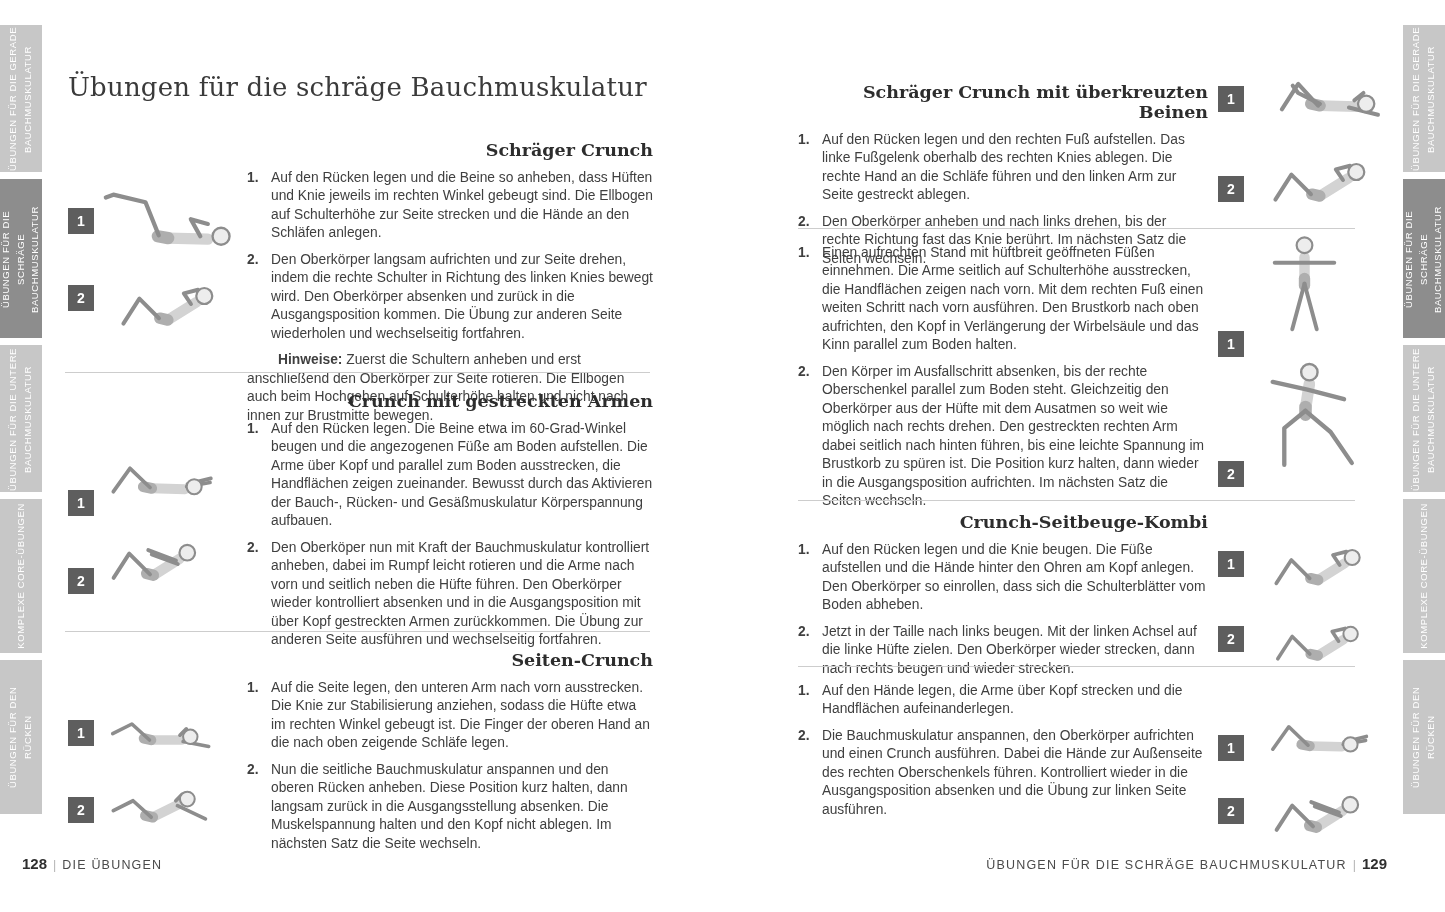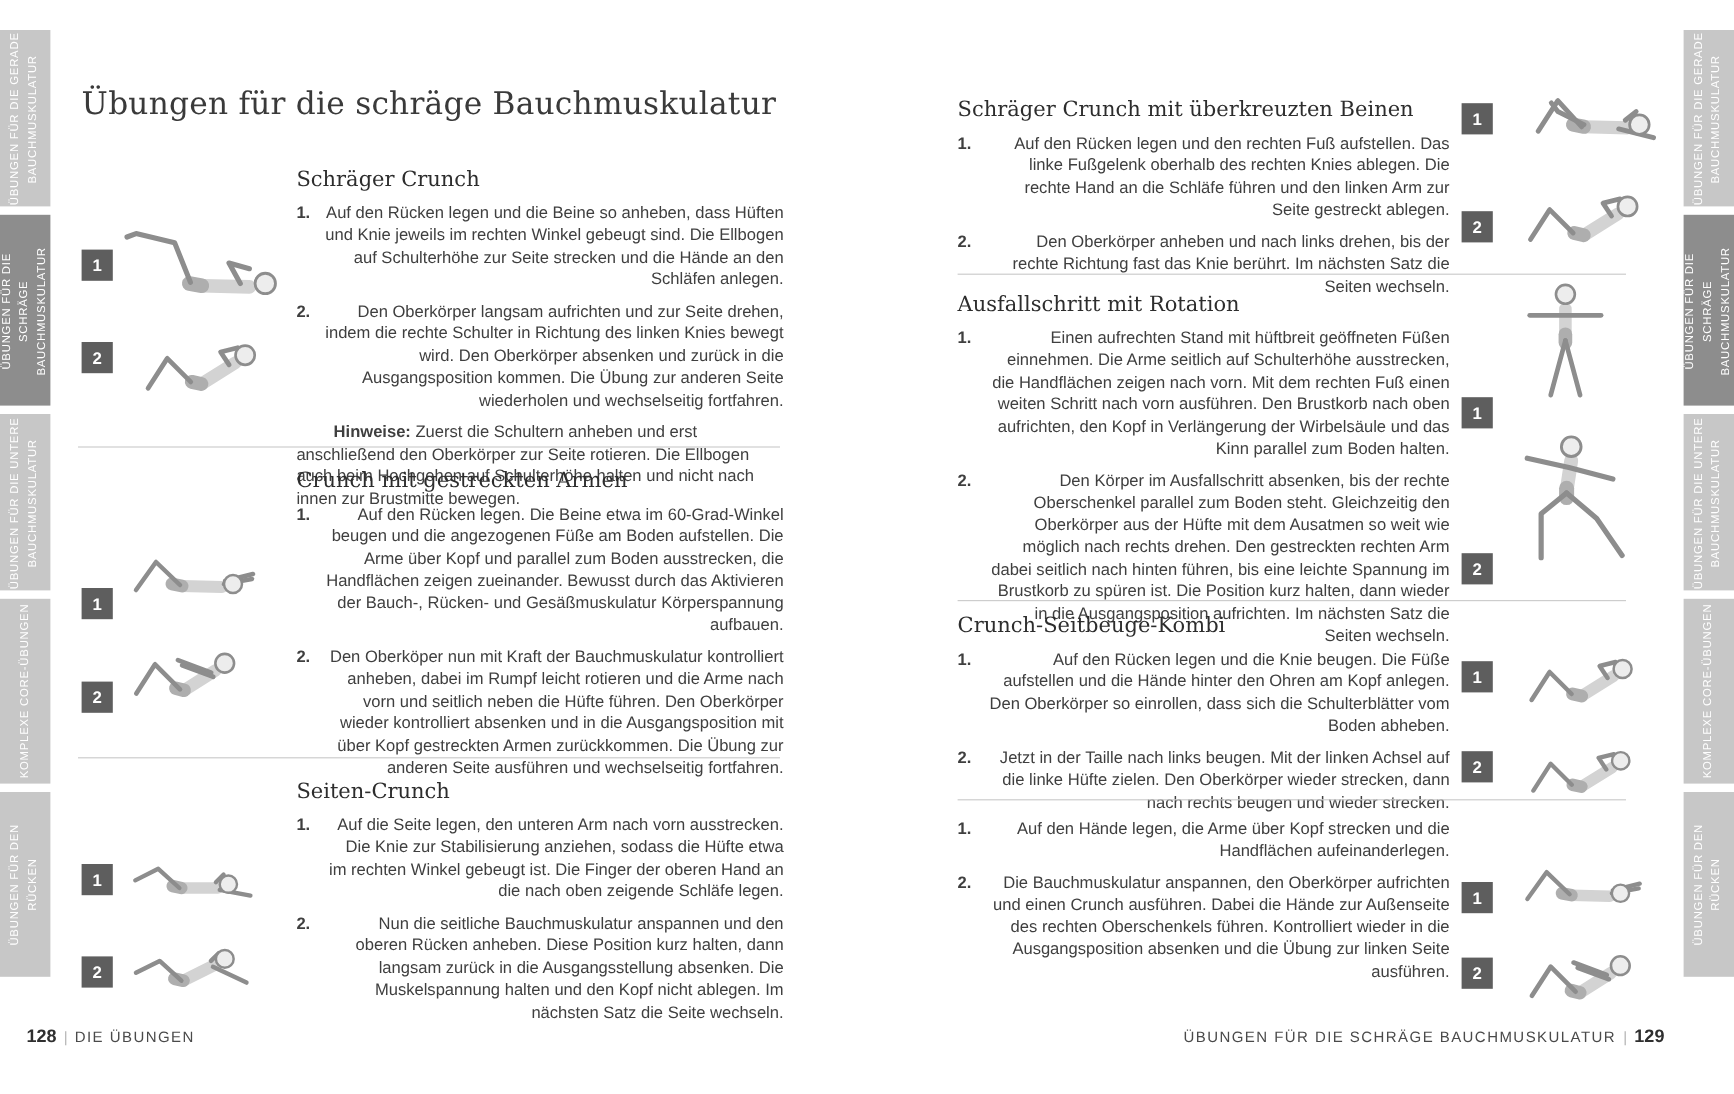--- a/index.html
+++ b/index.html
@@ -13,25 +13,25 @@
   .tab-label{writing-mode:vertical-rl;transform:rotate(180deg);font-size:9.5px;font-weight:400;
              letter-spacing:.6px;color:#ffffff;text-align:center;line-height:1.55;
              max-inline-size:146px;}
 
   
   .page-title{position:absolute;left:68px;top:72px;margin:0;font-family:"DejaVu Serif",serif;
               font-weight:400;font-size:26px;color:#3a3a3a;letter-spacing:.2px;}
   .exercise{position:absolute;}
   .ex-left{left:247px;width:406px;}
   .ex-right{left:798px;width:410px;}
-  .exercise h2{font-family:"DejaVu Serif",serif;font-size:17.5px;font-weight:400;color:#2d2d2d;
-               margin:0 0 9px 0;}
+  .exercise h2{font-family:"DejaVu Serif",serif;font-size:17.5px;font-weight:700;color:#2d2d2d;
+               margin:0 0 9px 0;text-align:right;}
   .step{display:flex;margin:0 0 8px 0;}
   .marker{font-weight:700;flex:0 0 24px;width:24px;font-size:13.8px;line-height:1.34;}
-  .step-text{margin:0;font-size:13.8px;line-height:1.34;text-align:right;}
+  .step-text{margin:0;font-size:13.8px;line-height:1.34;}
   .note{margin:3px 0 0 0;font-size:13.8px;line-height:1.34;}
   .note strong{font-weight:700;margin-left:31px;}
 
   .divider{position:absolute;height:1px;background:#cdcdcd;}
 
   
   .badge{position:absolute;width:26px;height:26px;background:#5e5e5e;color:#fff;
          font-size:14px;font-weight:700;display:flex;align-items:center;justify-content:center;}
 
   
@@ -246,21 +246,20 @@
       <use href="#sym-crossed-leg"></use>
     </svg>
   <div class="badge" style="left:1218px;top:176px">2</div>
   <svg class="fig" style="left:1242px;top:132px;width:145px;height:80px" viewBox="0 0 160 90">
       <use href="#sym-lying-crunch"></use>
     </svg>
 
   <div class="divider" style="left:798px;top:228px;width:557px"></div>
 
   <section class="exercise ex-right" style="top:244px">
-    <h2>Ausfallschritt mit Rotation</h2>
     <div class="step">
       <span class="marker">1.</span>
       <p class="step-text">Einen aufrechten Stand mit hüftbreit geöffneten Füßen einnehmen. Die Arme seitlich auf Schulterhöhe ausstrecken, die Handflächen zeigen nach vorn. Mit dem rechten Fuß einen weiten Schritt nach vorn ausführen. Den Brustkorb nach oben aufrichten, den Kopf in Verlängerung der Wirbelsäule und das Kinn parallel zum Boden halten.</p>
     </div>
     <div class="step">
       <span class="marker">2.</span>
       <p class="step-text">Den Körper im Ausfallschritt absenken, bis der rechte Oberschenkel parallel zum Boden steht. Gleichzeitig den Oberkörper aus der Hüfte mit dem Ausatmen so weit wie möglich nach rechts drehen. Den gestreckten rechten Arm dabei seitlich nach hinten führen, bis eine leichte Spannung im Brustkorb zu spüren ist. Die Position kurz halten, dann wieder in die Ausgangsposition aufrichten. Im nächsten Satz die Seiten wechseln.</p>
     </div>
   </section>
   <div class="badge" style="left:1218px;top:331px">1</div>

